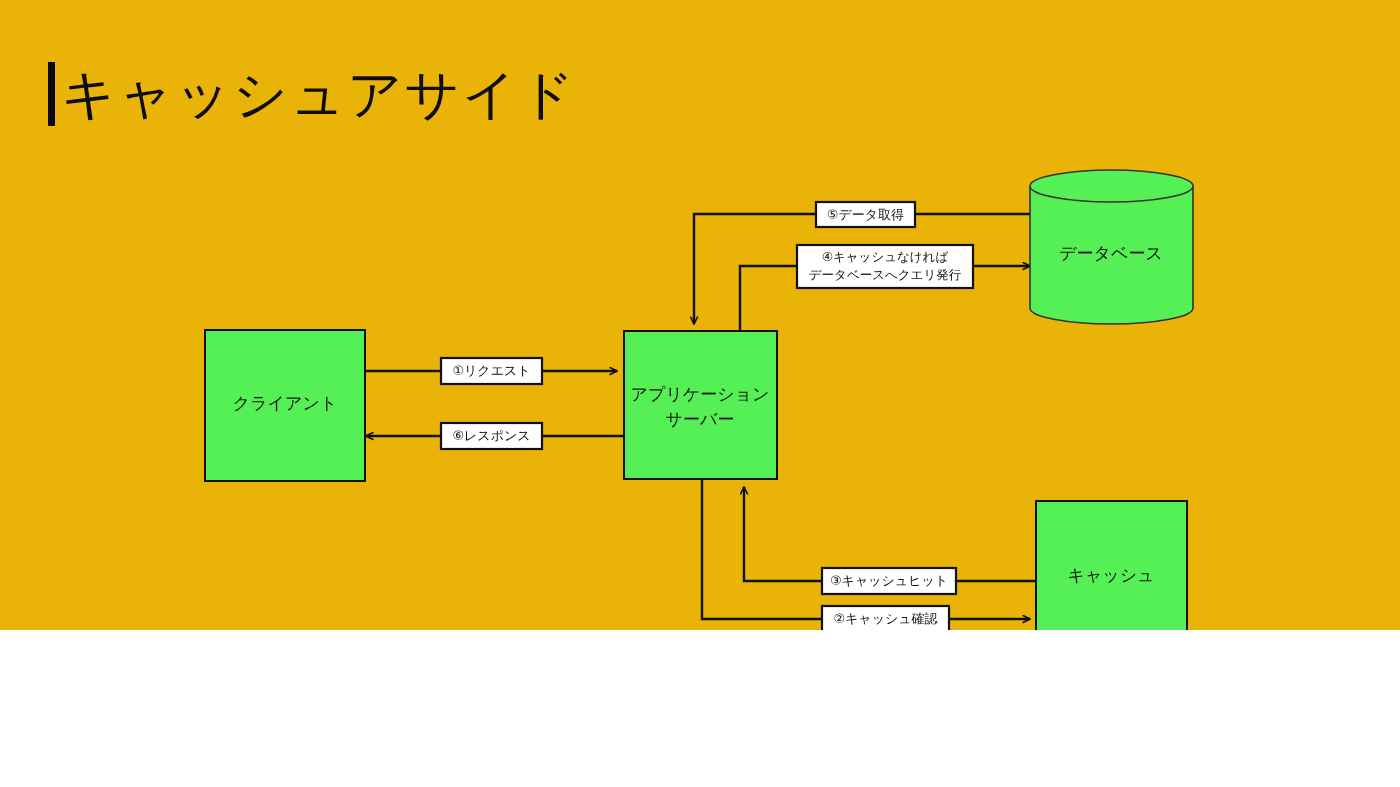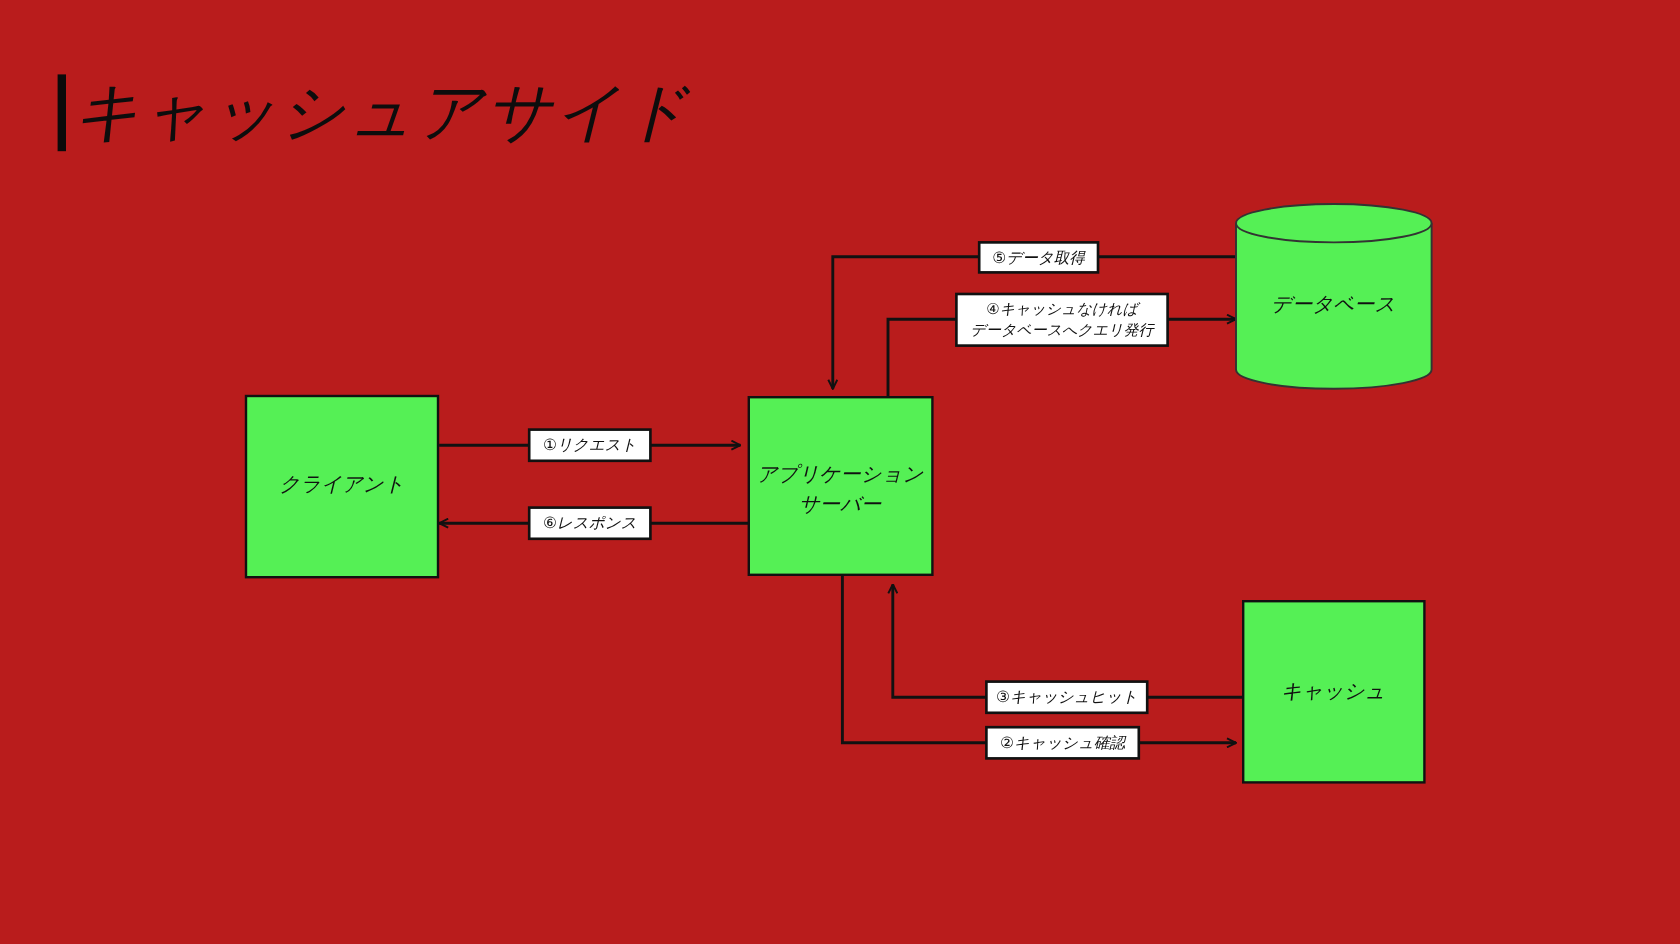--- a/index.html
+++ b/index.html
@@ -6,24 +6,23 @@
     margin: 0;
     padding: 0;
     background: #ffffff;
   }
   body {
     font-family: "Liberation Sans", "DejaVu Sans", sans-serif;
   }
   #slide {
     position: relative;
     width: 1400px;
-    height: 787px;
-    background: #b91c1c;
+    height: 630px;
+    background: #eab308;
     overflow: hidden;
-    font-style: italic;
   }
   
   #title-block {
     position: absolute;
     left: 48px;
     top: 58px;
     display: flex;
     align-items: center;
     height: 72px;
   }

